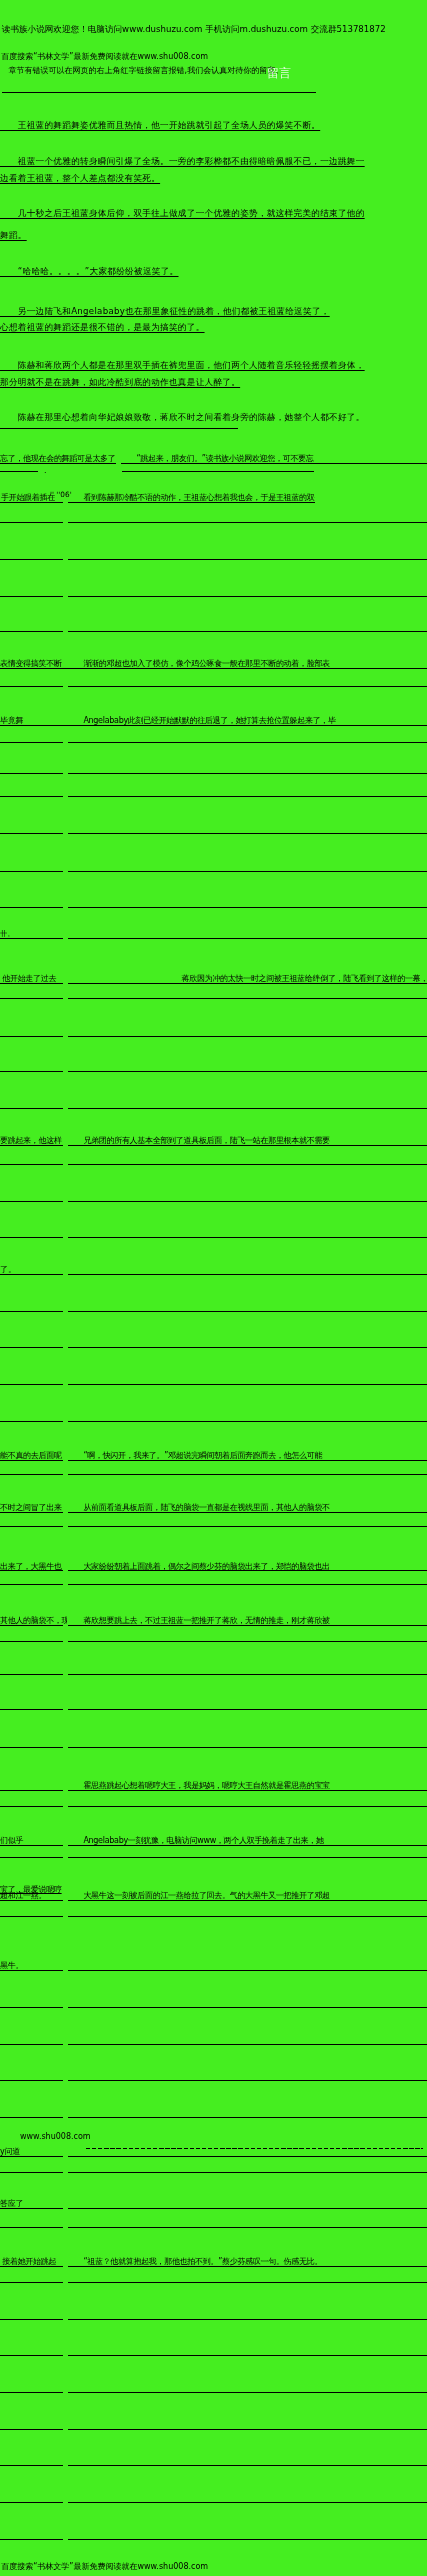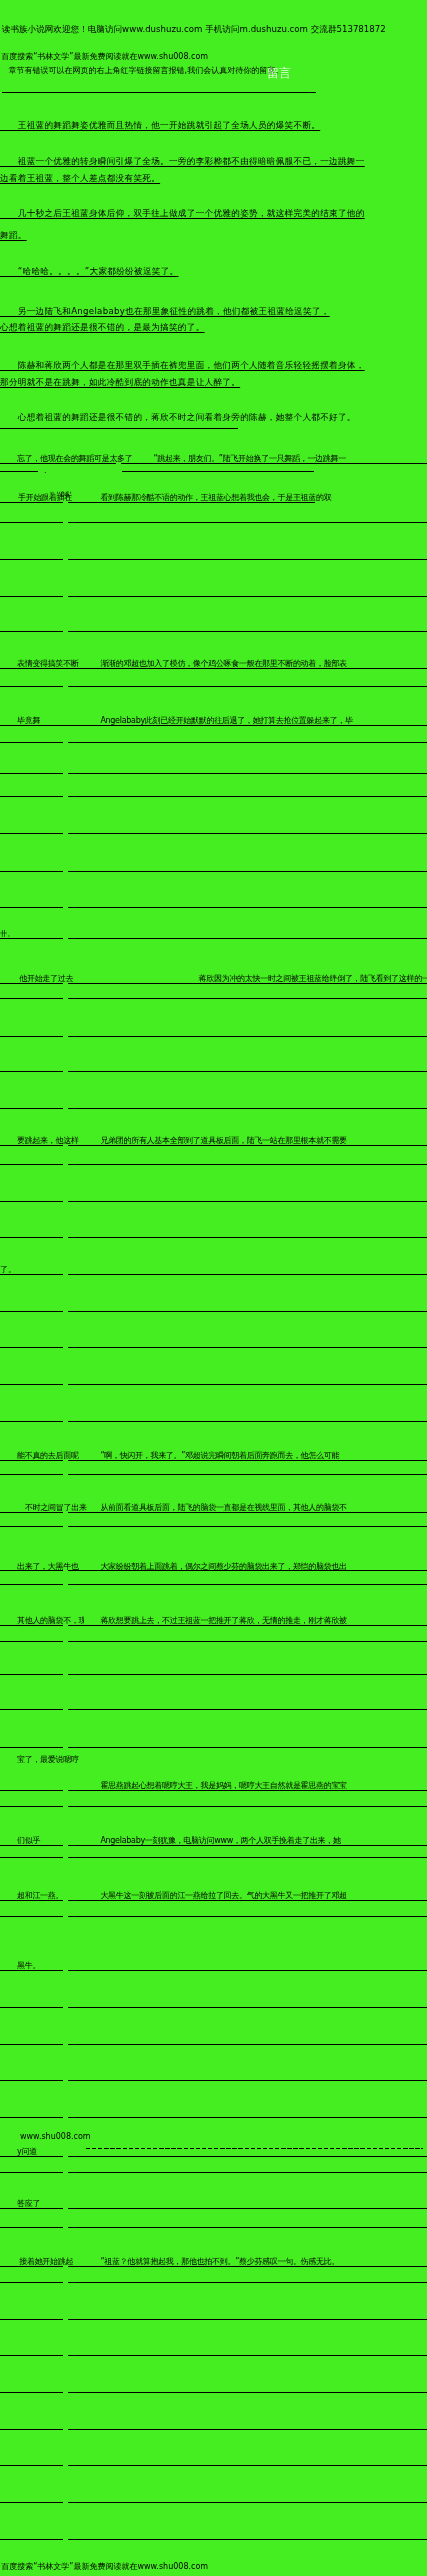--- a/index.html
+++ b/index.html
@@ -6,21 +6,21 @@
   body{
     width:428px;height:2576px;position:relative;overflow:hidden;
     background:#45ee20;color:#000;
     font-family:"DejaVu Sans","Liberation Sans",sans-serif;
   }
   .abs{position:absolute;}
   .banner{font-size:8.6px;white-space:pre;letter-spacing:0;}
   .banner2{font-size:8px;white-space:pre;}
   .aline{font-size:8.6px;letter-spacing:0.3px;white-space:pre;}
   .aline.u{text-decoration:underline;text-decoration-thickness:0.6px;text-underline-offset:1.8px;}
-  .bt{font-size:8px;letter-spacing:-0.3px;white-space:pre;overflow:hidden;margin-left:17px;}
+  .bt{font-size:8px;letter-spacing:-0.3px;white-space:pre;overflow:hidden;}
   .useg{height:0.6px;background:#000;}
   .broken{height:0.6px;background:repeating-linear-gradient(90deg,#000 0 4.3px,transparent 4.3px 6.1px);}
   .frag{white-space:pre;}
 </style>
 </head>
 <body>
 
 <div class="abs banner" style="left:1.8px;top:24.4px;">读书族小说网欢迎您！电脑访问www.dushuzu.com 手机访问m.dushuzu.com 交流群513781872</div>
 <div class="abs banner2" style="left:1.2px;top:51px;">百度搜索“书林文学”最新免费阅读就在www.shu008.com</div>
 <div class="abs banner2" style="left:8.6px;top:65px;">章节有错误可以在网页的右上角红字链接留言报错,我们会认真对待你的留言。</div>
@@ -32,26 +32,26 @@
     <div class="abs aline u" style="left: 0px; top: 120px;">　　王祖蓝的舞蹈舞姿优雅而且热情，他一开始跳就引起了全场人员的爆笑不断。</div>
     <div class="abs aline u" style="left: 0px; top: 156px;">　　祖蓝一个优雅的转身瞬间引爆了全场。一旁的李彩桦都不由得暗暗佩服不已，一边跳舞一</div>
     <div class="abs aline u" style="left: 0px; top: 173px;">边看着王祖蓝，整个人差点都没有笑死。</div>
     <div class="abs aline u" style="left: 0px; top: 208px;">　　几十秒之后王祖蓝身体后仰，双手往上做成了一个优雅的姿势，就这样完美的结束了他的</div>
     <div class="abs aline u" style="left: 0px; top: 230px;">舞蹈。</div>
     <div class="abs aline u" style="left: 0px; top: 266px;">　　“哈哈哈。。。。”大家都纷纷被逗笑了。</div>
     <div class="abs aline u" style="left: 0px; top: 306px;">　　另一边陆飞和Angelababy也在那里象征性的跳着，他们都被王祖蓝给逗笑了，</div>
     <div class="abs aline u" style="left: 0px; top: 322px;">心想着祖蓝的舞蹈还是很不错的，是最为搞笑的了。</div>
     <div class="abs aline u" style="left: 0px; top: 360px;">　　陈赫和蒋欣两个人都是在那里双手插在裤兜里面，他们两个人随着音乐轻轻摇摆着身体，</div>
     <div class="abs aline u" style="left: 0px; top: 377px;">那分明就不是在跳舞，如此冷酷到底的动作也真是让人醉了。</div>
-    <div class="abs aline" style="left: 0px; top: 412px;">　　心想着祖蓝的舞蹈还是很不错的，蒋欣不时之间看着身旁的陈赫，她整个人都不好了。</div>
+    <div class="abs aline" style="left: 0px; top: 412px;">　　陈赫在那里心想着向华妃娘娘致敬，蒋欣不时之间看着身旁的陈赫，她整个人都不好了。</div>
   </div>
 <div id="rows-host">
     <div class="abs bt" style="left: 0px; top: 453px; width: 116px;">忘了，他现在会的舞蹈可是太多了</div>
     <div class="abs useg" style="left: 0px; top: 463px; width: 116px;"></div>
-    <div class="abs bt" style="left: 121px; top: 453px; width: 307px;">　　“跳起来，朋友们。”陆飞开始换了一只舞蹈，一边跳舞一</div>
+    <div class="abs bt" style="left: 121px; top: 453px; width: 307px;">　　“跳起来，朋友们。”读书族小说网欢迎您，可不要忘</div>
     <div class="abs useg" style="left: 121px; top: 463px; width: 307px;"></div>
     <div class="abs bt" style="left: 1px; top: 492px; width: 67px;">手开始跟着插在</div>
     <div class="abs useg" style="left: 0px; top: 502px; width: 63px;"></div>
     <div class="abs bt" style="left: 68px; top: 492px; width: 247px;">　　看到陈赫那冷酷不语的动作，王祖蓝心想着我也会，于是王祖蓝的双手</div>
     <div class="abs useg" style="left: 68px; top: 502px; width: 247px;"></div>
     <div class="abs bt" style="left: 0px; top: 658px; width: 72px;">表情变得搞笑不断</div>
     <div class="abs useg" style="left: 0px; top: 668px; width: 72px;"></div>
     <div class="abs bt" style="left: 68px; top: 658px; width: 360px;">　　渐渐的邓超也加入了模仿，像个鸡公啄食一般在那里不断的动着，脸部表</div>
     <div class="abs useg" style="left: 68px; top: 668px; width: 360px;"></div>
     <div class="abs bt" style="left: 0px; top: 715px; width: 86px;">毕竟舞</div>
@@ -63,33 +63,33 @@
     <div class="abs bt" style="left: 68px; top: 973px; width: 360px; text-align: right;">　　蒋欣因为冲的太快一时之间被王祖蓝给绊倒了，陆飞看到了这样的一幕，</div>
     <div class="abs useg" style="left: 68px; top: 983px; width: 360px;"></div>
     <div class="abs bt" style="left: 0px; top: 1135px; width: 67px;">要跳起来，他这样</div>
     <div class="abs useg" style="left: 0px; top: 1145px; width: 63px;"></div>
     <div class="abs bt" style="left: 68px; top: 1135px; width: 360px;">　　兄弟团的所有人基本全部到了道具板后面，陆飞一站在那里根本就不需要</div>
     <div class="abs useg" style="left: 68px; top: 1145px; width: 360px;"></div>
     <div class="abs bt" style="left: 0px; top: 1450px; width: 67px;">能不真的去后面呢</div>
     <div class="abs useg" style="left: 0px; top: 1460px; width: 63px;"></div>
     <div class="abs bt" style="left: 68px; top: 1450px; width: 360px;">　　“啊，快闪开，我来了。”邓超说完瞬间朝着后面奔跑而去，他怎么可能</div>
     <div class="abs useg" style="left: 68px; top: 1460px; width: 360px;"></div>
-    <div class="abs bt" style="left: 8px; top: 1502px; width: 67px;">不时之间冒了出来</div>
+    <div class="abs bt" style="left: 0px; top: 1502px; width: 67px;">不时之间冒了出来</div>
     <div class="abs useg" style="left: 0px; top: 1512px; width: 63px;"></div>
     <div class="abs bt" style="left: 68px; top: 1502px; width: 360px;">　　从前面看道具板后面，陆飞的脑袋一直都是在视线里面，其他人的脑袋不</div>
     <div class="abs useg" style="left: 68px; top: 1512px; width: 360px;"></div>
     <div class="abs bt" style="left: 0px; top: 1561px; width: 67px;">出来了，大黑牛也</div>
     <div class="abs useg" style="left: 0px; top: 1570px; width: 63px;"></div>
     <div class="abs bt" style="left: 68px; top: 1561px; width: 360px;">　　大家纷纷朝着上面跳着，偶尔之间蔡少芬的脑袋出来了，郑恺的脑袋也出</div>
     <div class="abs useg" style="left: 68px; top: 1570px; width: 360px;"></div>
     <div class="abs bt" style="left: 0px; top: 1615px; width: 67px;">其他人的脑袋不，现</div>
     <div class="abs useg" style="left: 0px; top: 1625px; width: 63px;"></div>
     <div class="abs bt" style="left: 68px; top: 1615px; width: 360px;">　　蒋欣想要跳上去，不过王祖蓝一把推开了蒋欣，无情的推走，刚才蒋欣被</div>
     <div class="abs useg" style="left: 68px; top: 1625px; width: 360px;"></div>
-    <div class="abs bt" style="left: 0px; top: 1754px; width: 67px;">宝了，最爱说嗯哼</div>
+    <div class="abs bt" style="left: 0px; top: 1884px; width: 67px; text-decoration: underline;">宝了，最爱说嗯哼</div>
     <div class="abs useg" style="left: 0px; top: 1790px; width: 63px;"></div>
     <div class="abs bt" style="left: 68px; top: 1780px; width: 360px;">　　霍思燕跳起心想着嗯哼大王，我是妈妈，嗯哼大王自然就是霍思燕的宝宝</div>
     <div class="abs useg" style="left: 68px; top: 1790px; width: 360px;"></div>
     <div class="abs bt" style="left: 0px; top: 1835px; width: 67px;">们似乎</div>
     <div class="abs useg" style="left: 0px; top: 1845px; width: 63px;"></div>
     <div class="abs bt" style="left: 68px; top: 1835px; width: 360px;">　　Angelababy一刻犹豫，电脑访问www，两个人双手挽着走了出来，她</div>
     <div class="abs useg" style="left: 68px; top: 1845px; width: 360px;"></div>
     <div class="abs bt" style="left: 0px; top: 1890px; width: 67px;">超和江一燕。</div>
     <div class="abs useg" style="left: 0px; top: 1900px; width: 63px;"></div>
     <div class="abs bt" style="left: 68px; top: 1890px; width: 360px;">　　大黑牛这一刻被后面的江一燕给拉了回去。气的大黑牛又一把推开了邓超</div>

